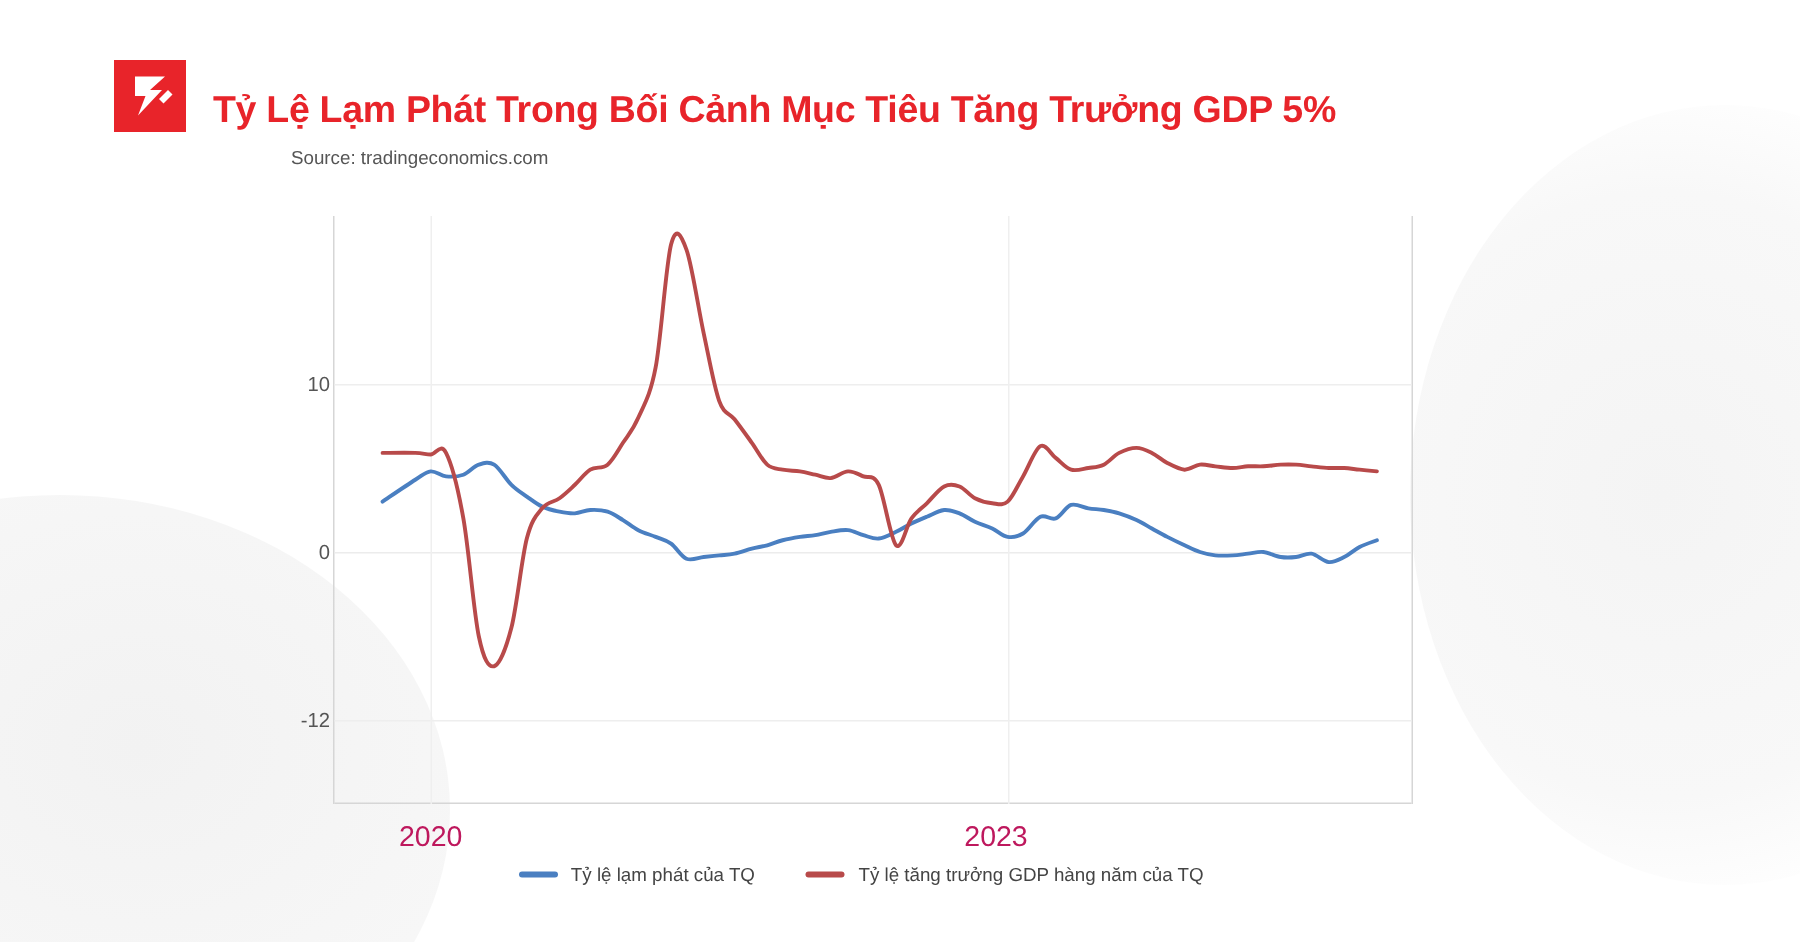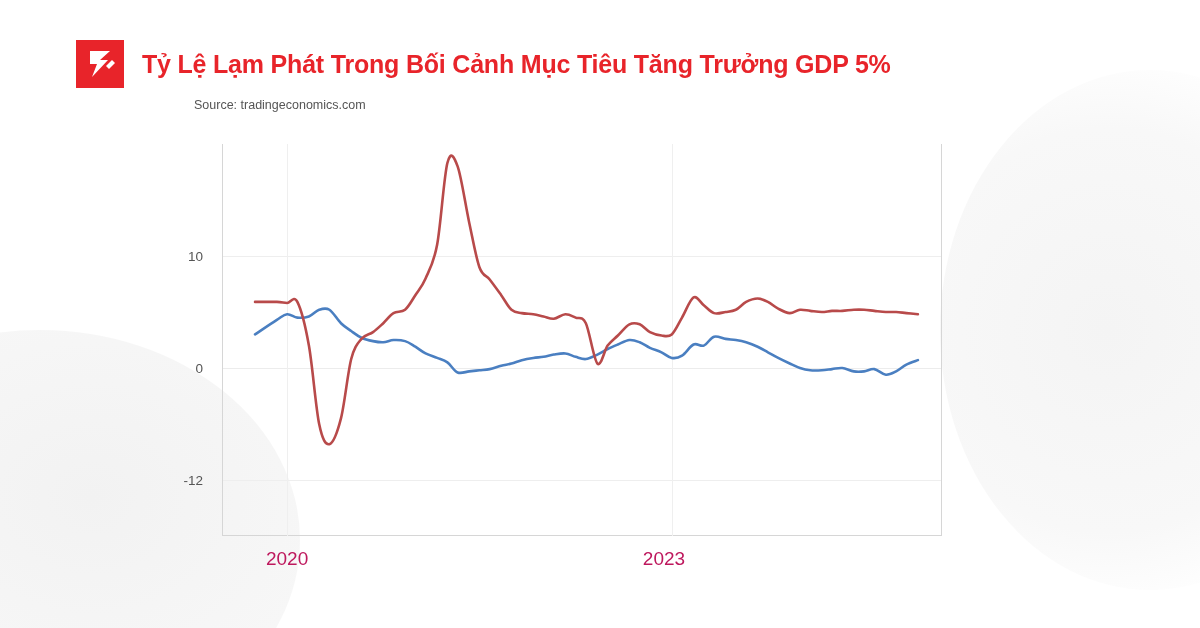--- a/index.html
+++ b/index.html
@@ -35,21 +35,21 @@
     width: 420px;
     height: 520px;
     background: radial-gradient(ellipse at 40% 50%, #f4f4f4 0%, #f8f8f8 55%, #ffffff 78%);
   }
 
   .header {
     position: absolute;
     left: 48px;
     top: 40px;
     display: flex;
-    align-items: center;
+    align-items: flex-end;
     gap: 18px;
     padding-left: 28px;
   }
   .logo-mark {
     width: 48px;
     height: 48px;
     background: #e8242a;
     position: relative;
     flex: 0 0 auto;
   }
@@ -94,21 +94,21 @@
     left: 0;
     right: 0;
     height: 1px;
     background: #eeeeee;
   }
   .gridline.axis-zero { background: #ececec; }
 
   .ytick {
     position: absolute;
     right: 100%;
-    margin-right: 20px;
+    margin-right: 3px;
     transform: translateY(-50%);
     font-size: 13.5px;
     color: #555555;
     white-space: nowrap;
   }
   .xtick {
     position: absolute;
     top: 404px;
     transform: translateX(-50%);
     font-size: 19px;
@@ -180,13 +180,23 @@
       <div class="ytick" style="top: 112px;">10</div>
       <div class="xtick" style="left: 64.1071px;">2020</div>
       <div style="position: absolute; top: 0px; bottom: 0px; width: 1px; background: rgb(239, 239, 239); left: 64.1071px;"></div>
       <div class="xtick" style="left: 441px;">2023</div>
       <div style="position: absolute; top: 0px; bottom: 0px; width: 1px; background: rgb(239, 239, 239); left: 448.75px;"></div>
       <svg class="series" width="718" height="392">
         <path d="M32.05,190.40 C35.69,187.97 48.51,179.20 53.85,175.84 C59.19,172.48 60.69,170.61 64.11,170.24 C67.53,169.87 70.73,173.23 74.36,173.60 C78.00,173.97 82.27,173.79 85.90,172.48 C89.54,171.17 92.74,166.88 96.16,165.76 C99.58,164.64 102.79,163.52 106.42,165.76 C110.05,168.00 114.32,175.65 117.96,179.20 C121.59,182.75 124.80,184.61 128.21,187.04 C131.63,189.47 134.84,192.08 138.47,193.76 C142.10,195.44 146.38,196.37 150.01,197.12 C153.64,197.87 156.85,198.43 160.27,198.24 C163.69,198.05 166.89,196.19 170.52,196.00 C174.16,195.81 178.43,196.00 182.06,197.12 C185.70,198.24 188.90,200.67 192.32,202.72 C195.74,204.77 198.95,207.57 202.58,209.44 C206.21,211.31 210.49,212.43 214.12,213.92 C217.75,215.41 220.96,215.97 224.38,218.40 C227.79,220.83 231.00,226.99 234.63,228.48 C238.26,229.97 242.54,227.73 246.17,227.36 C249.80,226.99 253.01,226.61 256.43,226.24 C259.85,225.87 263.05,225.87 266.69,225.12 C270.32,224.37 274.59,222.69 278.23,221.76 C281.86,220.83 285.06,220.45 288.48,219.52 C291.90,218.59 295.11,217.09 298.74,216.16 C302.37,215.23 306.65,214.48 310.28,213.92 C313.91,213.36 317.12,213.36 320.54,212.80 C323.95,212.24 327.16,211.12 330.79,210.56 C334.43,210.00 338.70,209.07 342.33,209.44 C345.96,209.81 349.17,211.87 352.59,212.80 C356.01,213.73 359.21,215.41 362.85,215.04 C366.48,214.67 370.75,212.24 374.39,210.56 C378.02,208.88 381.22,206.64 384.64,204.96 C388.06,203.28 391.27,201.97 394.90,200.48 C398.53,198.99 402.81,196.37 406.44,196.00 C410.07,195.63 413.28,196.93 416.70,198.24 C420.12,199.55 423.32,202.16 426.95,203.84 C430.59,205.52 434.86,206.64 438.49,208.32 C442.13,210.00 445.33,213.36 448.75,213.92 C452.17,214.48 455.37,213.92 459.01,211.68 C462.64,209.44 466.91,202.16 470.55,200.48 C474.18,198.80 477.38,202.91 480.80,201.60 C484.22,200.29 487.43,193.76 491.06,192.64 C494.69,191.52 498.97,194.32 502.60,194.88 C506.23,195.44 509.44,195.44 512.86,196.00 C516.28,196.56 519.48,197.12 523.11,198.24 C526.75,199.36 531.02,201.04 534.65,202.72 C538.29,204.40 541.49,206.45 544.91,208.32 C548.33,210.19 551.54,212.05 555.17,213.92 C558.80,215.79 563.07,217.84 566.71,219.52 C570.34,221.20 573.55,222.88 576.96,224.00 C580.38,225.12 583.59,225.87 587.22,226.24 C590.85,226.61 595.13,226.43 598.76,226.24 C602.39,226.05 605.60,225.49 609.02,225.12 C612.44,224.75 615.64,223.63 619.28,224.00 C622.91,224.37 627.18,226.80 630.81,227.36 C634.45,227.92 637.65,227.73 641.07,227.36 C644.49,226.99 647.70,224.56 651.33,225.12 C654.96,225.68 659.24,230.35 662.87,230.72 C666.50,231.09 669.71,229.04 673.13,227.36 C676.54,225.68 679.75,222.51 683.38,220.64 C687.01,218.77 693.00,216.91 694.92,216.16" fill="none" stroke="#4a7fc1" stroke-width="2.6" stroke-linecap="round" stroke-linejoin="round"></path>
         <path d="M32.05,157.92 C35.69,157.92 48.51,157.73 53.85,157.92 C59.19,158.11 60.69,159.04 64.11,159.04 C67.53,159.04 70.73,150.83 74.36,157.92 C78.00,165.01 82.27,181.25 85.90,201.60 C89.54,221.95 92.74,263.57 96.16,280.00 C99.58,296.43 102.79,301.09 106.42,300.16 C110.05,299.23 114.32,288.59 117.96,274.40 C121.59,260.21 124.80,228.29 128.21,215.04 C131.63,201.79 134.84,199.36 138.47,194.88 C142.10,190.40 146.38,190.77 150.01,188.16 C153.64,185.55 156.85,182.37 160.27,179.20 C163.69,176.03 166.89,171.36 170.52,169.12 C174.16,166.88 178.43,168.75 182.06,165.76 C185.70,162.77 188.90,156.43 192.32,151.20 C195.74,145.97 198.95,142.80 202.58,134.40 C206.21,126.00 210.49,120.03 214.12,100.80 C217.75,81.57 220.96,32.11 224.38,19.04 C227.79,5.97 231.00,12.51 234.63,22.40 C238.26,32.29 242.54,61.60 246.17,78.40 C249.80,95.20 253.01,113.68 256.43,123.20 C259.85,132.72 263.05,130.85 266.69,135.52 C270.32,140.19 274.59,146.16 278.23,151.20 C281.86,156.24 285.06,162.77 288.48,165.76 C291.90,168.75 295.11,168.37 298.74,169.12 C302.37,169.87 306.65,169.68 310.28,170.24 C313.91,170.80 317.12,171.73 320.54,172.48 C323.95,173.23 327.16,175.09 330.79,174.72 C334.43,174.35 338.70,170.43 342.33,170.24 C345.96,170.05 349.17,172.11 352.59,173.60 C356.01,175.09 359.21,171.55 362.85,179.20 C366.48,186.85 370.75,215.79 374.39,219.52 C378.02,223.25 381.22,206.27 384.64,201.60 C388.06,196.93 391.27,195.07 394.90,191.52 C398.53,187.97 402.81,182.19 406.44,180.32 C410.07,178.45 413.28,179.01 416.70,180.32 C420.12,181.63 423.32,186.29 426.95,188.16 C430.59,190.03 434.86,191.15 438.49,191.52 C442.13,191.89 445.33,193.39 448.75,190.40 C452.17,187.41 455.37,179.76 459.01,173.60 C462.64,167.44 466.91,155.49 470.55,153.44 C474.18,151.39 477.38,158.67 480.80,161.28 C484.22,163.89 487.43,168.00 491.06,169.12 C494.69,170.24 498.97,168.56 502.60,168.00 C506.23,167.44 509.44,167.44 512.86,165.76 C516.28,164.08 519.48,159.79 523.11,157.92 C526.75,156.05 531.02,154.56 534.65,154.56 C538.29,154.56 541.49,156.24 544.91,157.92 C548.33,159.60 551.54,162.77 555.17,164.64 C558.80,166.51 563.07,168.93 566.71,169.12 C570.34,169.31 573.55,166.13 576.96,165.76 C580.38,165.39 583.59,166.51 587.22,166.88 C590.85,167.25 595.13,168.00 598.76,168.00 C602.39,168.00 605.60,167.07 609.02,166.88 C612.44,166.69 615.64,167.07 619.28,166.88 C622.91,166.69 627.18,165.95 630.81,165.76 C634.45,165.57 637.65,165.57 641.07,165.76 C644.49,165.95 647.70,166.51 651.33,166.88 C654.96,167.25 659.24,167.81 662.87,168.00 C666.50,168.19 669.71,167.81 673.13,168.00 C676.54,168.19 679.75,168.75 683.38,169.12 C687.01,169.49 693.00,170.05 694.92,170.24" fill="none" stroke="#b84a4a" stroke-width="2.6" stroke-linecap="round" stroke-linejoin="round"></path>
       </svg>
     </div>
+  <div class="legend" id="legend">
+      <div class="legend-item">
+        <span class="legend-swatch" style="background: rgb(74, 127, 193);"></span>
+        <span>Tỷ lệ lạm phát của TQ</span>
+      </div>
+      <div class="legend-item">
+        <span class="legend-swatch" style="background: rgb(184, 74, 74);"></span>
+        <span>Tỷ lệ tăng trưởng GDP hàng năm của TQ</span>
+      </div>
+    </div>
 </div>
 
 </body></html>

